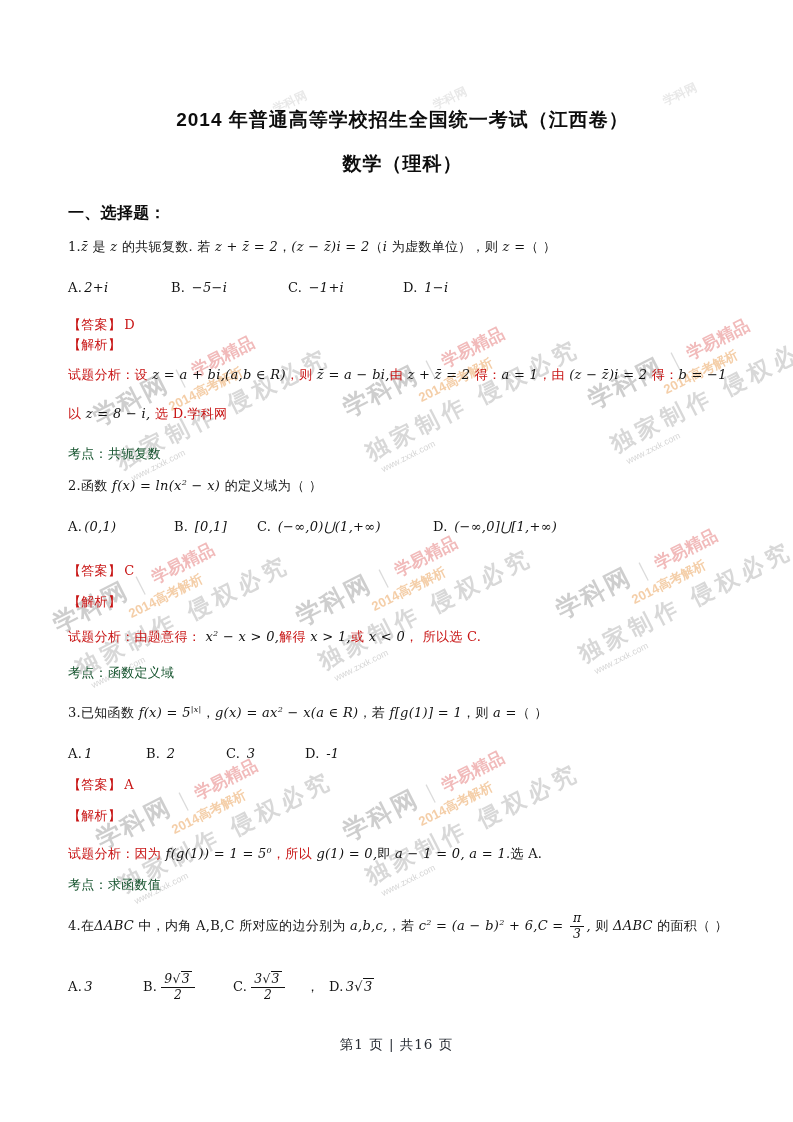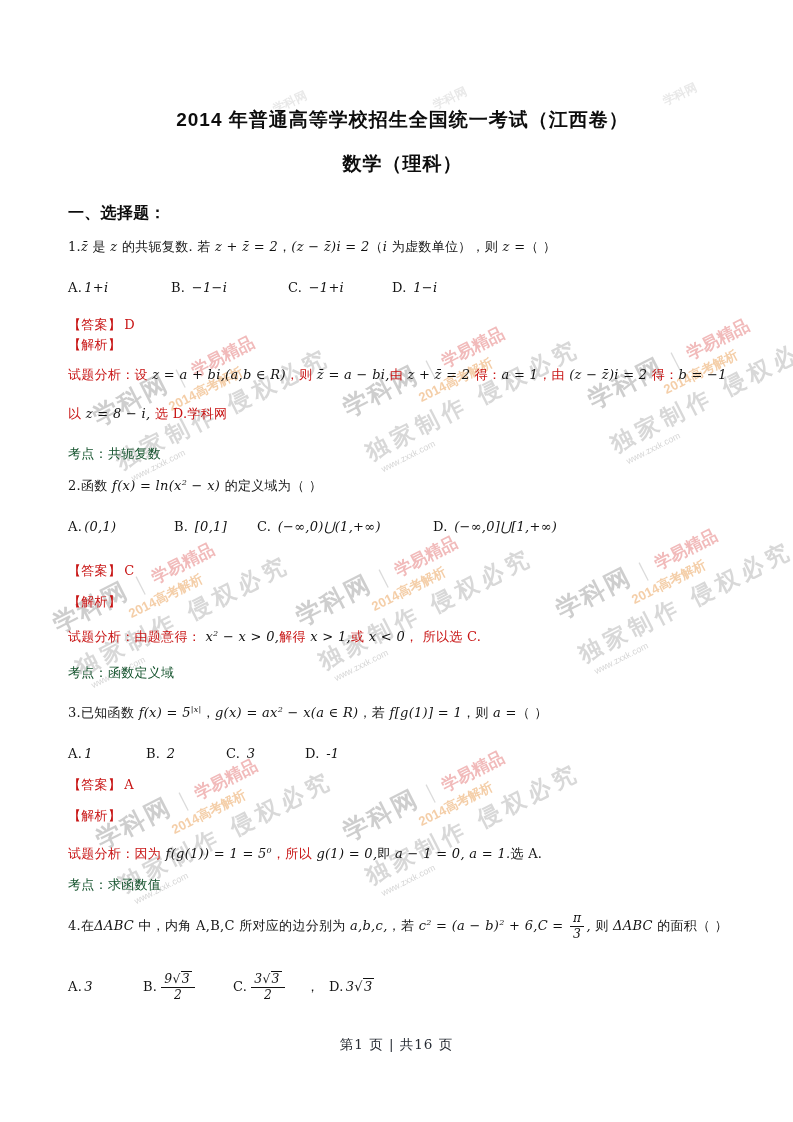--- a/index.html
+++ b/index.html
@@ -20,21 +20,21 @@
       line-height:1.05;margin:0 2px;font-size:.95em;}
   .fn{border-bottom:1px solid currentColor;padding:0 3px 1px;}
   .fd{padding-top:1px;}
   .sq{white-space:nowrap;}
   .sqr{border-top:1px solid currentColor;padding:0 2px 0 1px;}
   .opts{height:26px;}
   .opt{position:absolute;top:0;white-space:nowrap;}
   .olab{font-style:normal;color:#141414;margin-right:2px;}
   .oval{font-style:italic;color:#121212;}
   .q1o .opt:nth-child(1){left:68px}.q1o .opt:nth-child(2){left:171px}
-  .q1o .opt:nth-child(3){left:288px}.q1o .opt:nth-child(4){left:392px}
+  .q1o .opt:nth-child(3){left:288px}.q1o .opt:nth-child(4){left:403px}
   .q2o .opt:nth-child(1){left:68px}.q2o .opt:nth-child(2){left:174px}
   .q2o .opt:nth-child(3){left:257px}.q2o .opt:nth-child(4){left:433px}
   .q3o .opt:nth-child(1){left:68px}.q3o .opt:nth-child(2){left:146px}
   .q3o .opt:nth-child(3){left:226px}.q3o .opt:nth-child(4){left:305px}
   .q4o{height:54px;}
   .q4o .opt{display:flex;align-items:center;height:54px;}
   .q4o .opt:nth-child(1){left:68px}.q4o .opt:nth-child(2){left:143px}
   .q4o .opt:nth-child(3){left:233px}.q4o .opt:nth-child(4){left:306px}
   .q4o .opt:nth-child(5){left:329px}
   .footer{position:absolute;top:1036px;left:0;width:793px;text-align:center;
@@ -151,22 +151,22 @@
     <div class="wmrow4">www.zxxk.com</div>
   </div>
 
   <div class="line center title" style="top:107px">2014 年普通高等学校招生全国统一考试（江西卷）</div>
   <div class="line section" style="top:202px">一、选择题：</div>
   <div class="line center title" style="top:151px">数学（理科）</div>
 
   <section>
     <div class="line" style="top:238px"><span class="seg-cn">1.</span><span class="seg-math">z̄</span><span class="seg-cn"> 是 </span><span class="seg-math">z</span><span class="seg-cn"> 的共轭复数. 若 </span><span class="seg-math">z + z̄ = 2</span><span class="seg-cn">，</span><span class="seg-math">(z − z̄)i = 2</span><span class="seg-cn">（</span><span class="seg-math">i</span><span class="seg-cn"> 为虚数单位），则 </span><span class="seg-math">z =</span><span class="seg-cn">（    ）</span></div>
     <div class="line opts q1o" style="top:279px;left:0;width:793px">
-      <span class="opt"><span class="olab">A.</span><span class="oval">1+i</span></span>
-      <span class="opt"><span class="olab">B. </span><span class="oval">−1−i</span></span>
+      <span class="opt"><span class="olab">A.</span><span class="oval">2+i</span></span>
+      <span class="opt"><span class="olab">B. </span><span class="oval">−5−i</span></span>
       <span class="opt"><span class="olab">C. </span><span class="oval">−1+i</span></span>
       <span class="opt"><span class="olab">D. </span><span class="oval">1−i</span></span>
     </div>
     <div class="line" style="top:316px"><span class="seg-red">【答案】</span><span class="ansletter">D</span></div>
     <div class="line" style="top:336px"><span class="seg-red">【解析】</span></div>
     <div class="line" style="top:366px"><span class="seg-red">试题分析：设 </span><span class="seg-math">z = a + bi,(a,b ∈ R)</span><span class="seg-red">，则 </span><span class="seg-math">z̄ = a − bi,</span><span class="seg-red">由 </span><span class="seg-math">z + z̄ = 2</span><span class="seg-red"> 得：</span><span class="seg-math">a = 1</span><span class="seg-red">，由 </span><span class="seg-math">(z − z̄)i = 2</span><span class="seg-red"> 得：</span><span class="seg-math">b = −1</span></div>
     <div class="line" style="top:405px"><span class="seg-red">以 </span><span class="seg-math">z = 8 − i,</span><span class="seg-red"> 选 D.学科网</span></div>
     <div class="line keypoint" style="top:445px">考点：共轭复数</div>
   </section>
 

